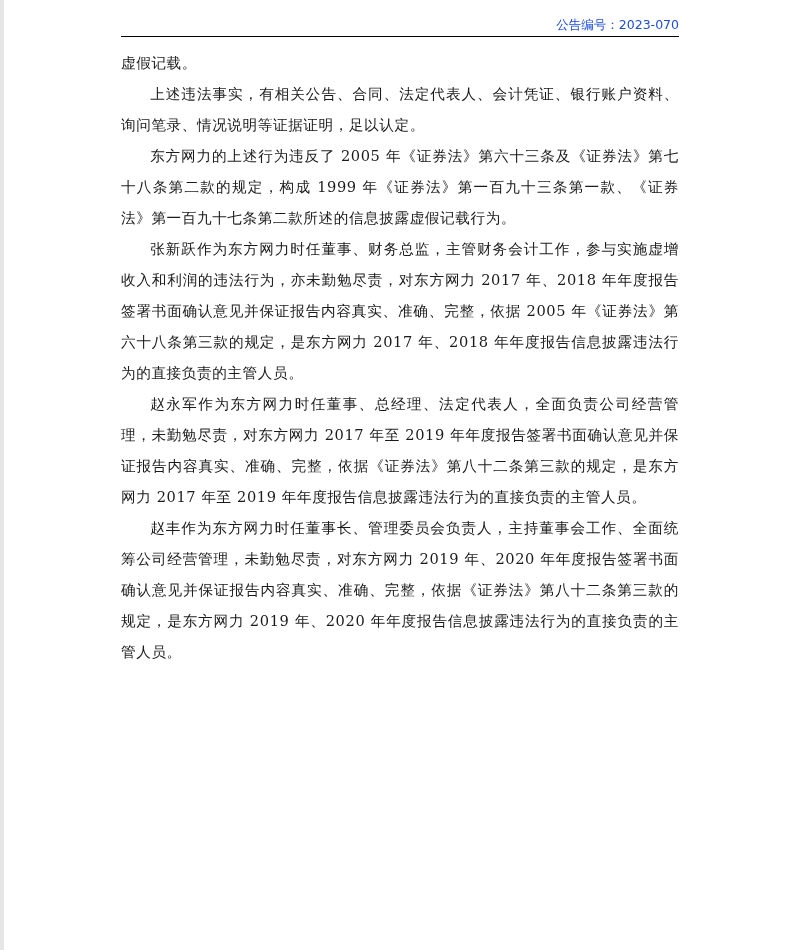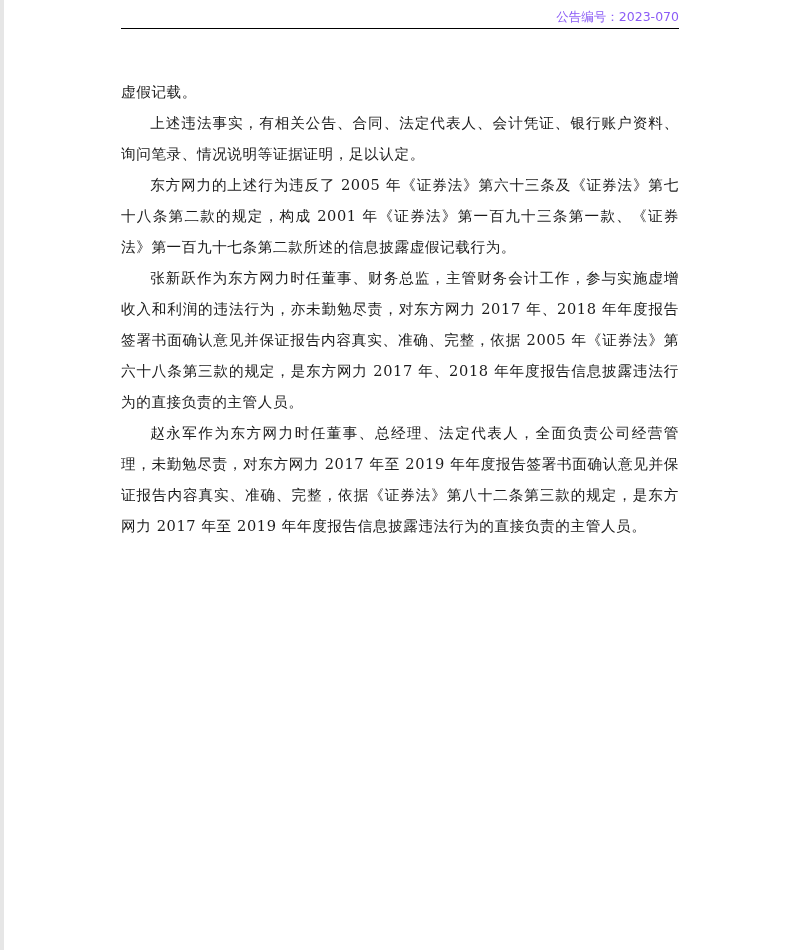--- a/index.html
+++ b/index.html
@@ -11,49 +11,49 @@
     color: #1a1a1a;
   }
   .left-strip {
     position: absolute; left: 0; top: 0; width: 4px; height: 950px;
     background: #e6e6e6;
   }
   .page {
     position: absolute; left: 121px; top: 0; width: 558px;
   }
   .header {
-    position: absolute; left: 0; top: 8px; width: 558px; height: 20px;
+    position: absolute; left: 0; top: 16px; width: 558px; height: 20px;
     border-bottom: 1.5px solid #000;
     text-align: right;
     font-family: "DejaVu Sans", "Liberation Sans", sans-serif;
-    font-size: 12.5px; color: #8b5cf6;
+    font-size: 12.5px; color: #1d4ed8;
     line-height: 18px;
   }
   .body-text {
     position: absolute; left: 0; top: 47px; width: 558px;
     font-size: 14.6px;
     line-height: 31px;
     text-align: justify;
     text-justify: inter-character;
     letter-spacing: 0.6px;
-    margin-top: 29px;
   }
   .body-text p { margin: 0; }
   .body-text p.indent { text-indent: 2em; }
 </style>
 </head>
 <body>
 
 <div class="left-strip"></div>
 
 <div class="page">
   <div class="header">
     <span>公告编号：</span><span>2023-070</span>
   </div>
 
   <div class="body-text">
     <p>虚假记载。</p>
     <p class="indent">上述违法事实，有相关公告、合同、法定代表人、会计凭证、银行账户资料、询问笔录、情况说明等证据证明，足以认定。</p>
-    <p class="indent">东方网力的上述行为违反了 2005 年《证券法》第六十三条及《证券法》第七十八条第二款的规定，构成 2001 年《证券法》第一百九十三条第一款、《证券法》第一百九十七条第二款所述的信息披露虚假记载行为。</p>
+    <p class="indent">东方网力的上述行为违反了 2005 年《证券法》第六十三条及《证券法》第七十八条第二款的规定，构成 1999 年《证券法》第一百九十三条第一款、《证券法》第一百九十七条第二款所述的信息披露虚假记载行为。</p>
     <p class="indent">张新跃作为东方网力时任董事、财务总监，主管财务会计工作，参与实施虚增收入和利润的违法行为，亦未勤勉尽责，对东方网力 2017 年、2018 年年度报告签署书面确认意见并保证报告内容真实、准确、完整，依据 2005 年《证券法》第六十八条第三款的规定，是东方网力 2017 年、2018 年年度报告信息披露违法行为的直接负责的主管人员。</p>
     <p class="indent">赵永军作为东方网力时任董事、总经理、法定代表人，全面负责公司经营管理，未勤勉尽责，对东方网力 2017 年至 2019 年年度报告签署书面确认意见并保证报告内容真实、准确、完整，依据《证券法》第八十二条第三款的规定，是东方网力 2017 年至 2019 年年度报告信息披露违法行为的直接负责的主管人员。</p>
+    <p class="indent">赵丰作为东方网力时任董事长、管理委员会负责人，主持董事会工作、全面统筹公司经营管理，未勤勉尽责，对东方网力 2019 年、2020 年年度报告签署书面确认意见并保证报告内容真实、准确、完整，依据《证券法》第八十二条第三款的规定，是东方网力 2019 年、2020 年年度报告信息披露违法行为的直接负责的主管人员。</p>
   </div>
 </div>
 
 </body></html>

